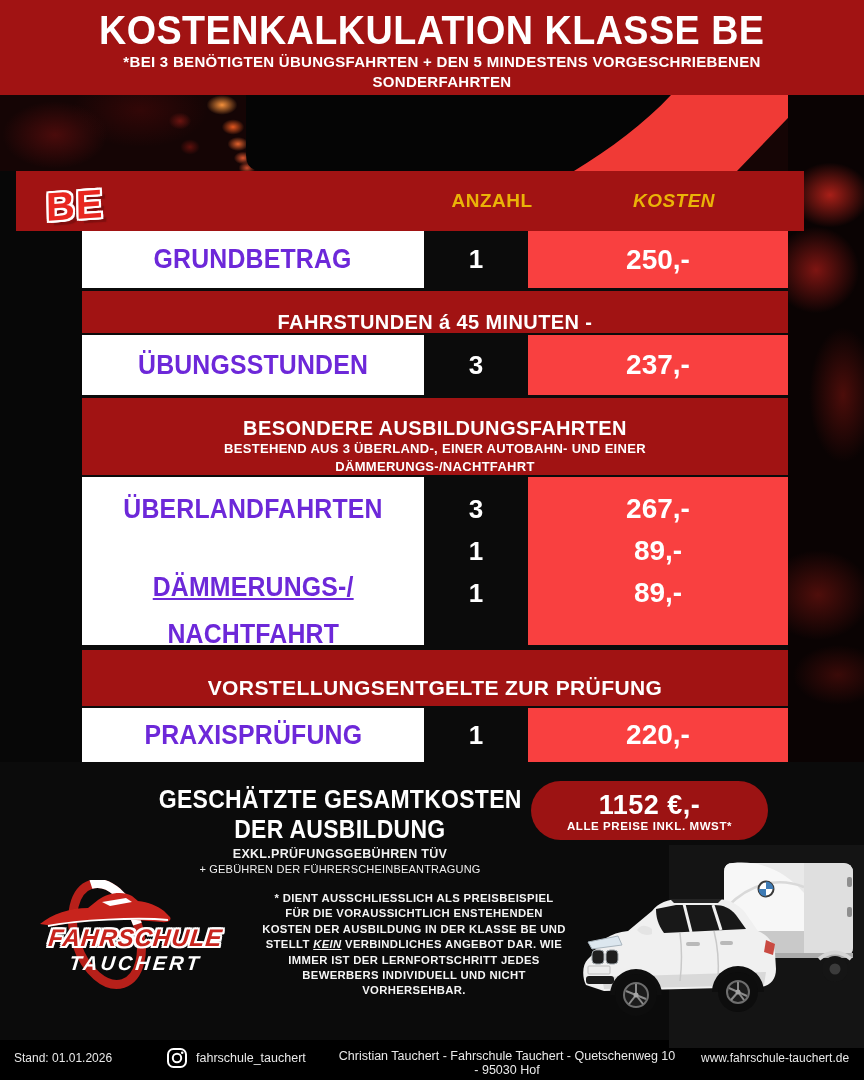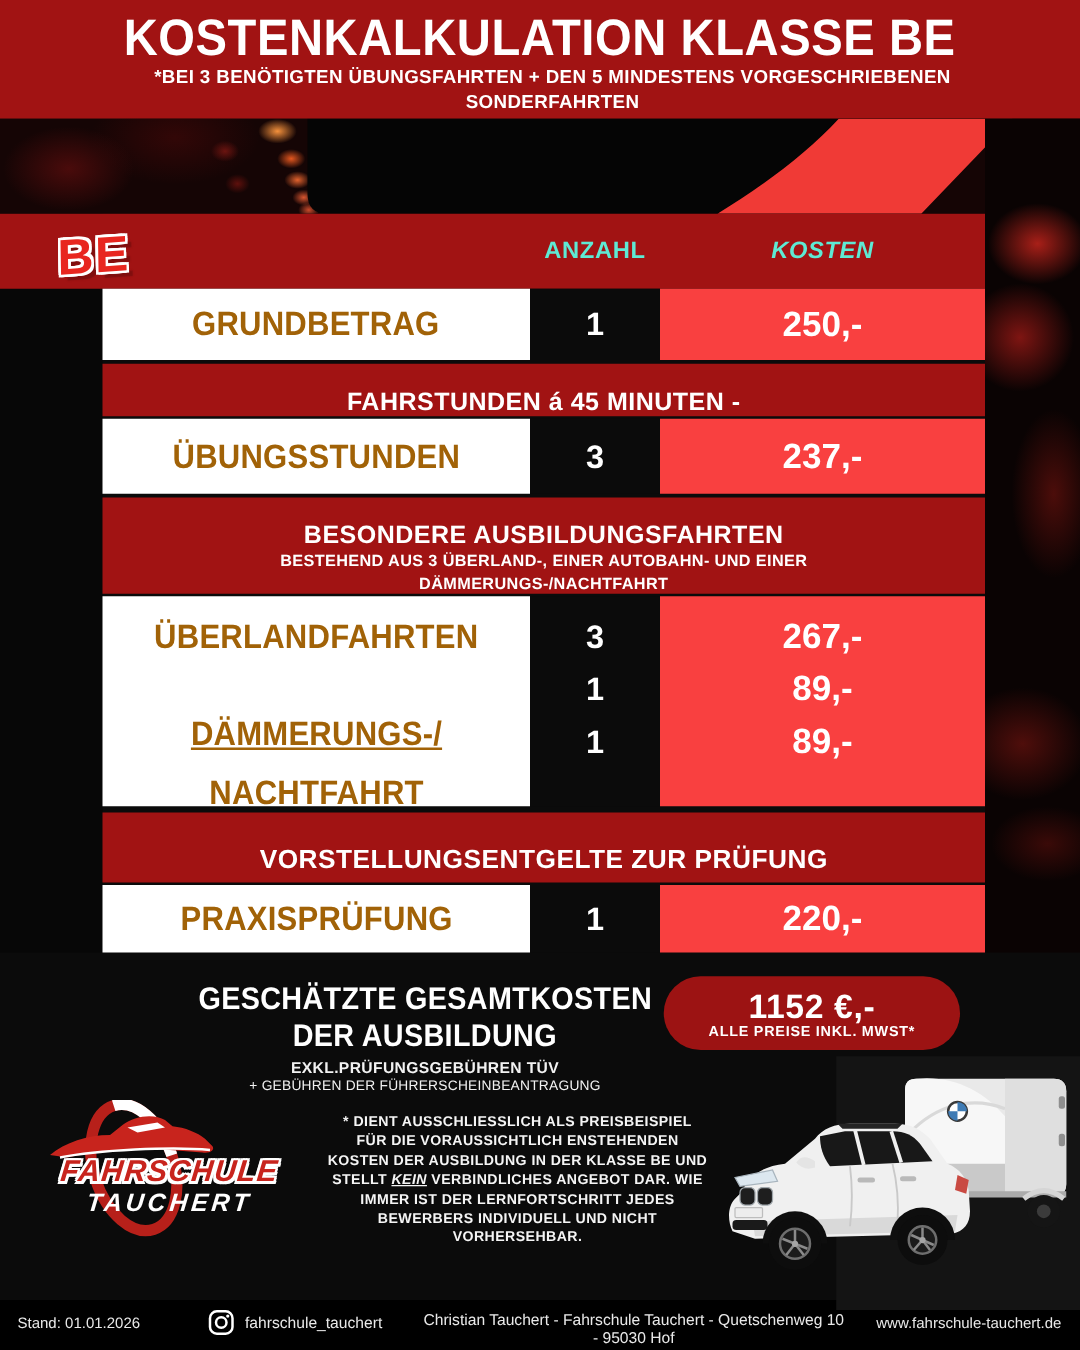--- a/index.html
+++ b/index.html
@@ -31,33 +31,33 @@
     background:
       radial-gradient(55px 45px at 42px 100px,#A81F18 0%,rgba(168,31,24,0) 72%),
       radial-gradient(60px 60px at 28px 175px,#7E1512 0%,rgba(126,21,18,0) 72%),
       radial-gradient(45px 90px at 55px 300px,#4C0D0A 0%,rgba(76,13,10,0) 75%),
       radial-gradient(70px 60px at 30px 500px,#4F0E0B 0%,rgba(79,14,11,0) 75%),
       radial-gradient(60px 40px at 50px 580px,#3A0A08 0%,rgba(58,10,8,0) 75%),
       #0A0303;}
   .left-margin{left:0;top:171px;width:82px;height:591px;background:#070707;}
 
   
-  .table-bar{left:0;top:171px;width:788px;height:60px;background:#A11313;color:#5eead4;}
+  .table-bar{left:16px;top:171px;width:788px;height:60px;background:#A11313;color:#eab308;}
   .colhead{position:absolute;top:0;height:60px;display:flex;align-items:center;justify-content:center;
            font-size:19px;font-weight:800;letter-spacing:.5px;}
   .colhead.anzahl{left:342px;width:104px;margin-left:82px;}
   .colhead.kosten{left:446px;width:260px;margin-left:82px;}
 
   .badge-be{left:46px;top:183px;font-size:40px;font-weight:800;color:#E8261F;z-index:6;
     transform:rotate(-4deg) skewX(-3deg);letter-spacing:1px;
     text-shadow:-2px -2px 0 #fff,2px -2px 0 #fff,-2px 2px 0 #fff,2px 2px 0 #fff,0 -2px 0 #fff,0 2px 0 #fff,-2px 0 0 #fff,2px 0 0 #fff,5px 5px 1px rgba(122,14,14,.85);}
 
   .row{position:absolute;left:82px;width:706px;}
   .cell{position:absolute;top:0;bottom:0;display:flex;align-items:center;justify-content:center;text-align:center;}
-  .c-label{left:0;width:342px;background:#FFFFFF;color:#a16207;font-size:27px;font-weight:800;letter-spacing:.2px;}
+  .c-label{left:0;width:342px;background:#FFFFFF;color:#6d28d9;font-size:27px;font-weight:800;letter-spacing:.2px;}
   .c-qty{left:342px;width:104px;background:#0B0B0B;color:#fff;font-size:26px;font-weight:700;}
   .c-cost{left:446px;width:260px;background:#F94040;color:#fff;font-size:28px;font-weight:800;}
 
   .band{position:absolute;left:82px;width:706px;background:#A11313;color:#fff;
         display:flex;flex-direction:column;align-items:center;justify-content:center;text-align:center;}
   .band .b-title{font-size:20px;font-weight:700;letter-spacing:.4px;margin-top:20px;}
   .band .b-sub{font-size:13px;font-weight:700;line-height:18px;letter-spacing:.3px;}
 
   .block-line{position:absolute;left:0;right:0;height:38px;display:flex;align-items:flex-end;justify-content:center;}
 

